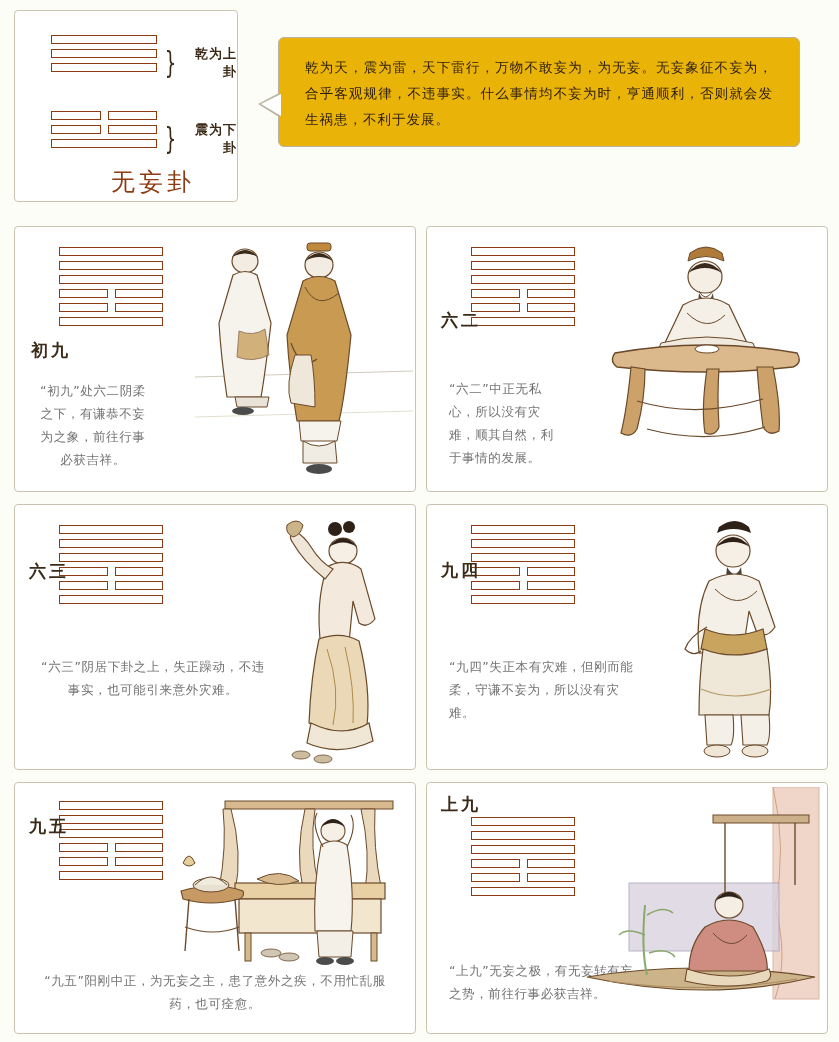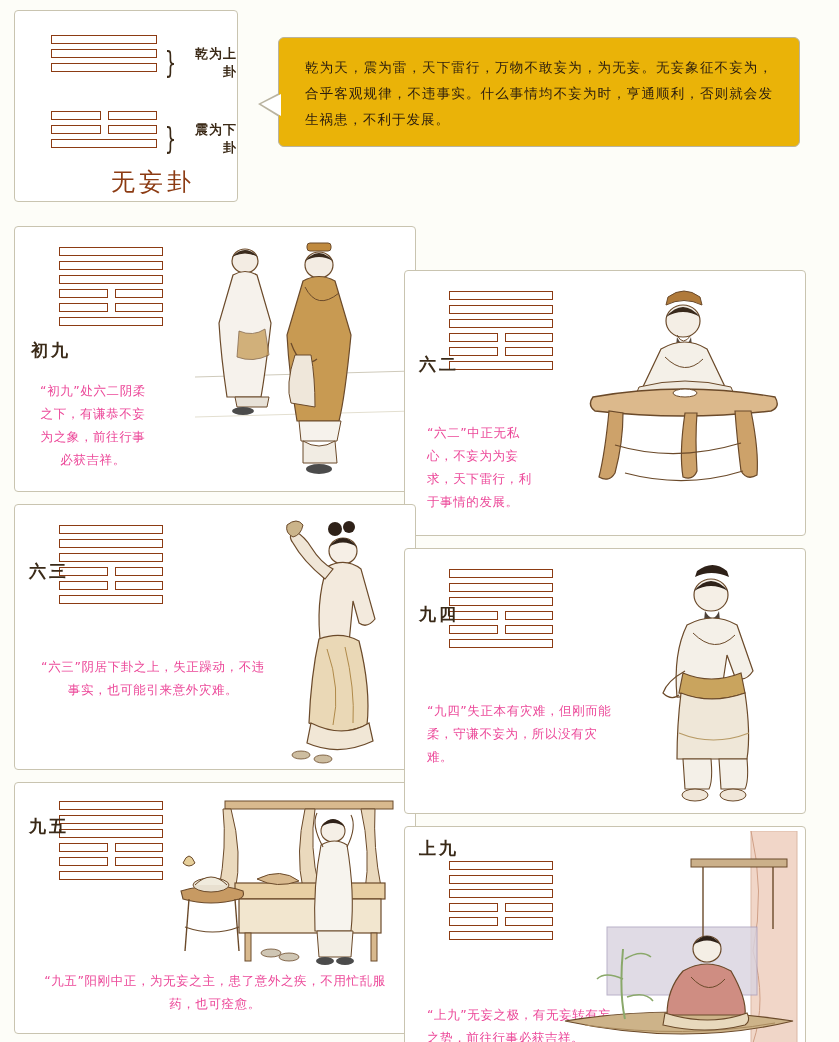--- a/index.html
+++ b/index.html
@@ -60,31 +60,31 @@
     border-top:11px solid transparent;border-bottom:13px solid transparent;
     border-right:21px solid #b9b3a0;z-index:-1;
   }
 
   
   .panel{
     position:absolute;border:1.6px solid #c9c4b0;border-radius:4px;background:#fff;
     overflow:hidden;
   }
   .p-left{left:14px;width:400px;text-align:center;}
-  .p-right{left:404px;width:400px;margin-top:44px;}
+  .p-right{left:426px;width:400px;}
   .row1{top:226px;height:264px;}
   .row2{top:504px;height:264px;}
   .row3{top:782px;height:250px;}
 
   .panel .hex{position:absolute;}
   .panel .nm{
     position:absolute;font-size:17px;font-weight:bold;color:#3a2a18;letter-spacing:3px;
   }
   .panel .body{
-    position:absolute;font-size:12.5px;line-height:23px;color:#ec4899;letter-spacing:.6px;
+    position:absolute;font-size:12.5px;line-height:23px;color:#737373;letter-spacing:.6px;
   }
 
   
   .art{position:absolute;pointer-events:none;}
 </style>
 </head>
 <body>
 
 <div class="page">
 
@@ -202,21 +202,21 @@
         <div class="line yin">
             <span class="seg solid"></span>
             <span class="seg solid"></span>
           </div>
         <div class="line yang">
             <span class="seg"></span>
           </div>
       </div>
     </div>
     <div class="nm" style="left:14px;top:82px;">六二</div>
-    <div class="body" style="left:22px;top:150px;width:112px;">“六二”中正无私心，不妄为为妄求，天下雷行，利于事情的发展。</div>
+    <div class="body" style="left:22px;top:150px;width:112px;">“六二”中正无私心，所以没有灾难，顺其自然，利于事情的发展。</div>
     <svg class="art" style="left:160px;top:6px;" width="238" height="250" viewBox="0 0 238 250">
 
       <ellipse cx="118" cy="44" rx="17" ry="16" fill="#f4eee5" stroke="#6b4a2a" stroke-width="1.2"></ellipse>
       <path d="M101 40 q17 -20 34 0 q-17 -10 -34 0z" fill="#3a2a1c"></path>
       <path d="M103 20 q16 -12 32 0 l2 8 q-18 -9 -36 0z" fill="#b07a3a" stroke="#6b4a2a" stroke-width="1"></path>
       <path d="M112 58 q6 12 14 0" fill="none" stroke="#6b4a2a" stroke-width="1"></path>
       <path d="M112 60 q8 16 14 0 l2 18 q-10 6 -18 0z" fill="#3a2a1c" opacity=".85"></path>
       <path d="M96 72 q24 -14 46 0 l20 42 l-86 0z" fill="#f4f0e8" stroke="#6b4a2a" stroke-width="1.2"></path>
       <path d="M100 80 q20 20 38 2" fill="none" stroke="#6b4a2a" stroke-width="1"></path>
       <path d="M74 110 q46 -12 92 0 l4 10 l-100 0z" fill="#efe9de" stroke="#6b4a2a" stroke-width="1"></path>

